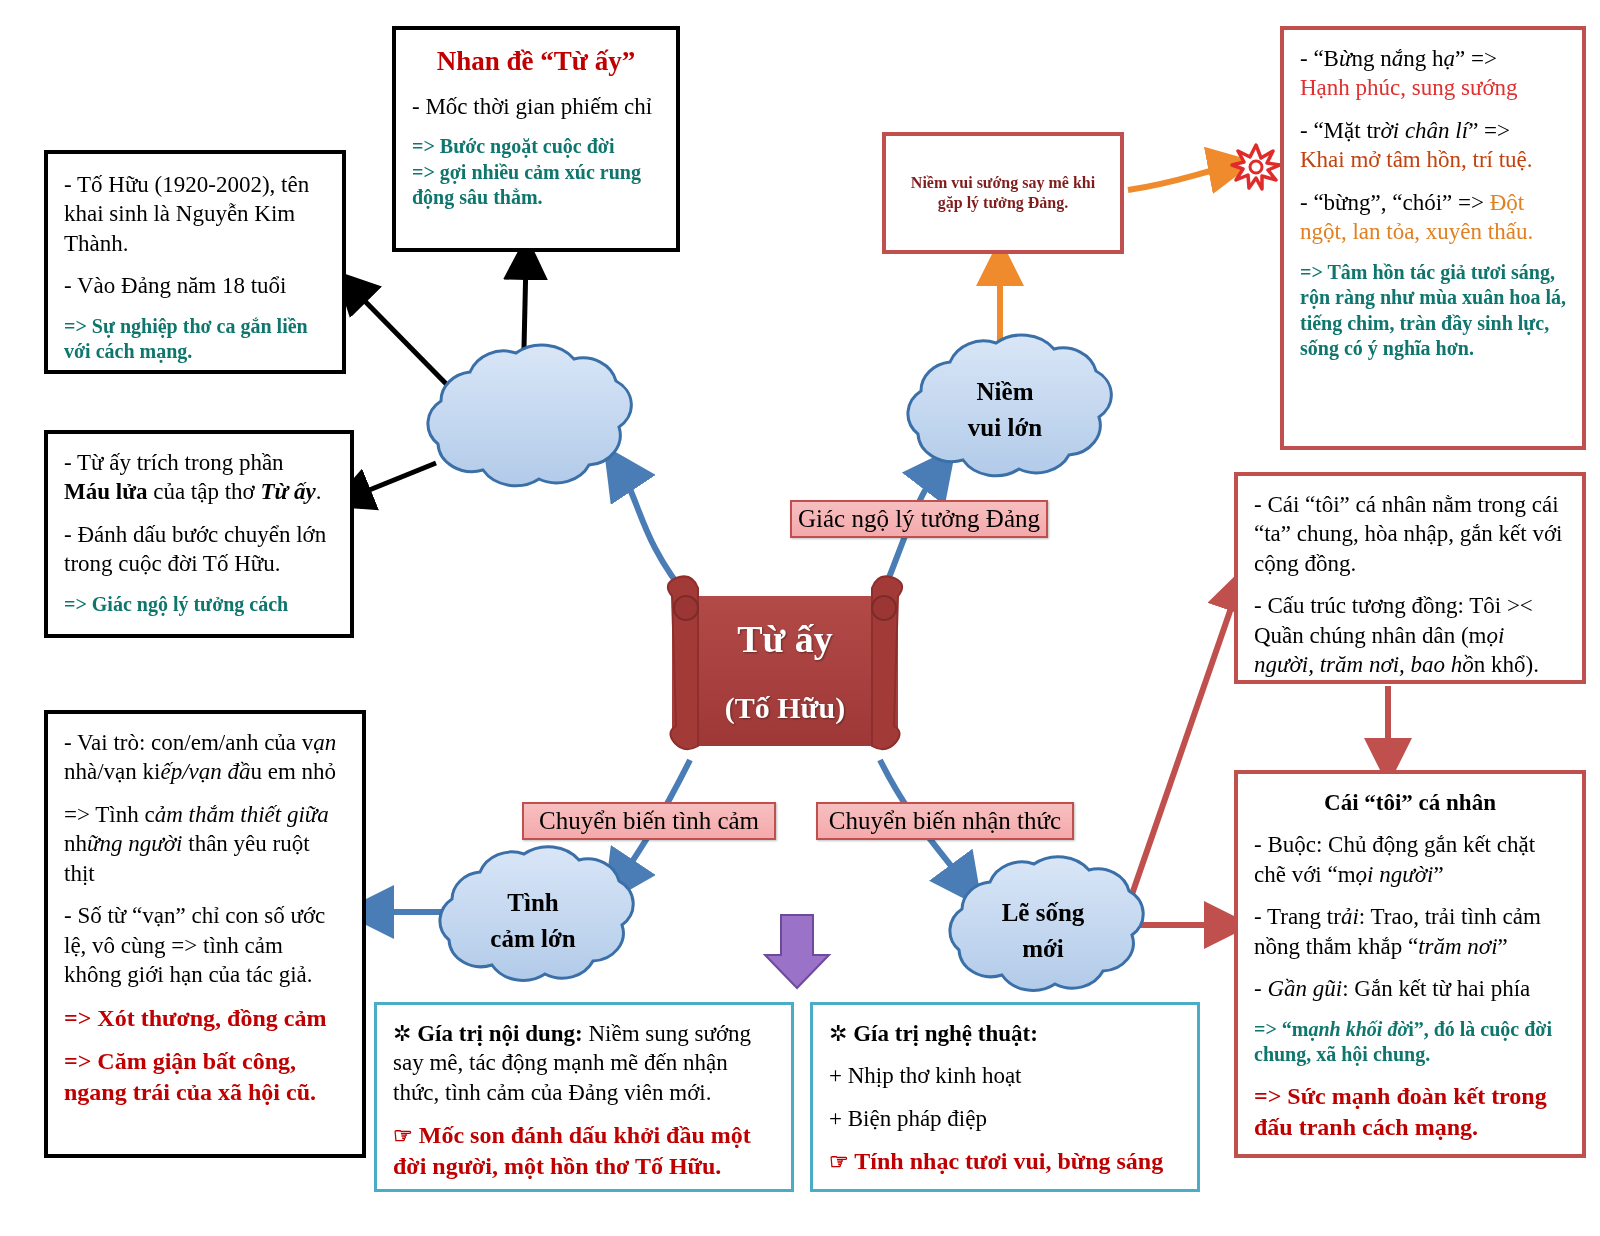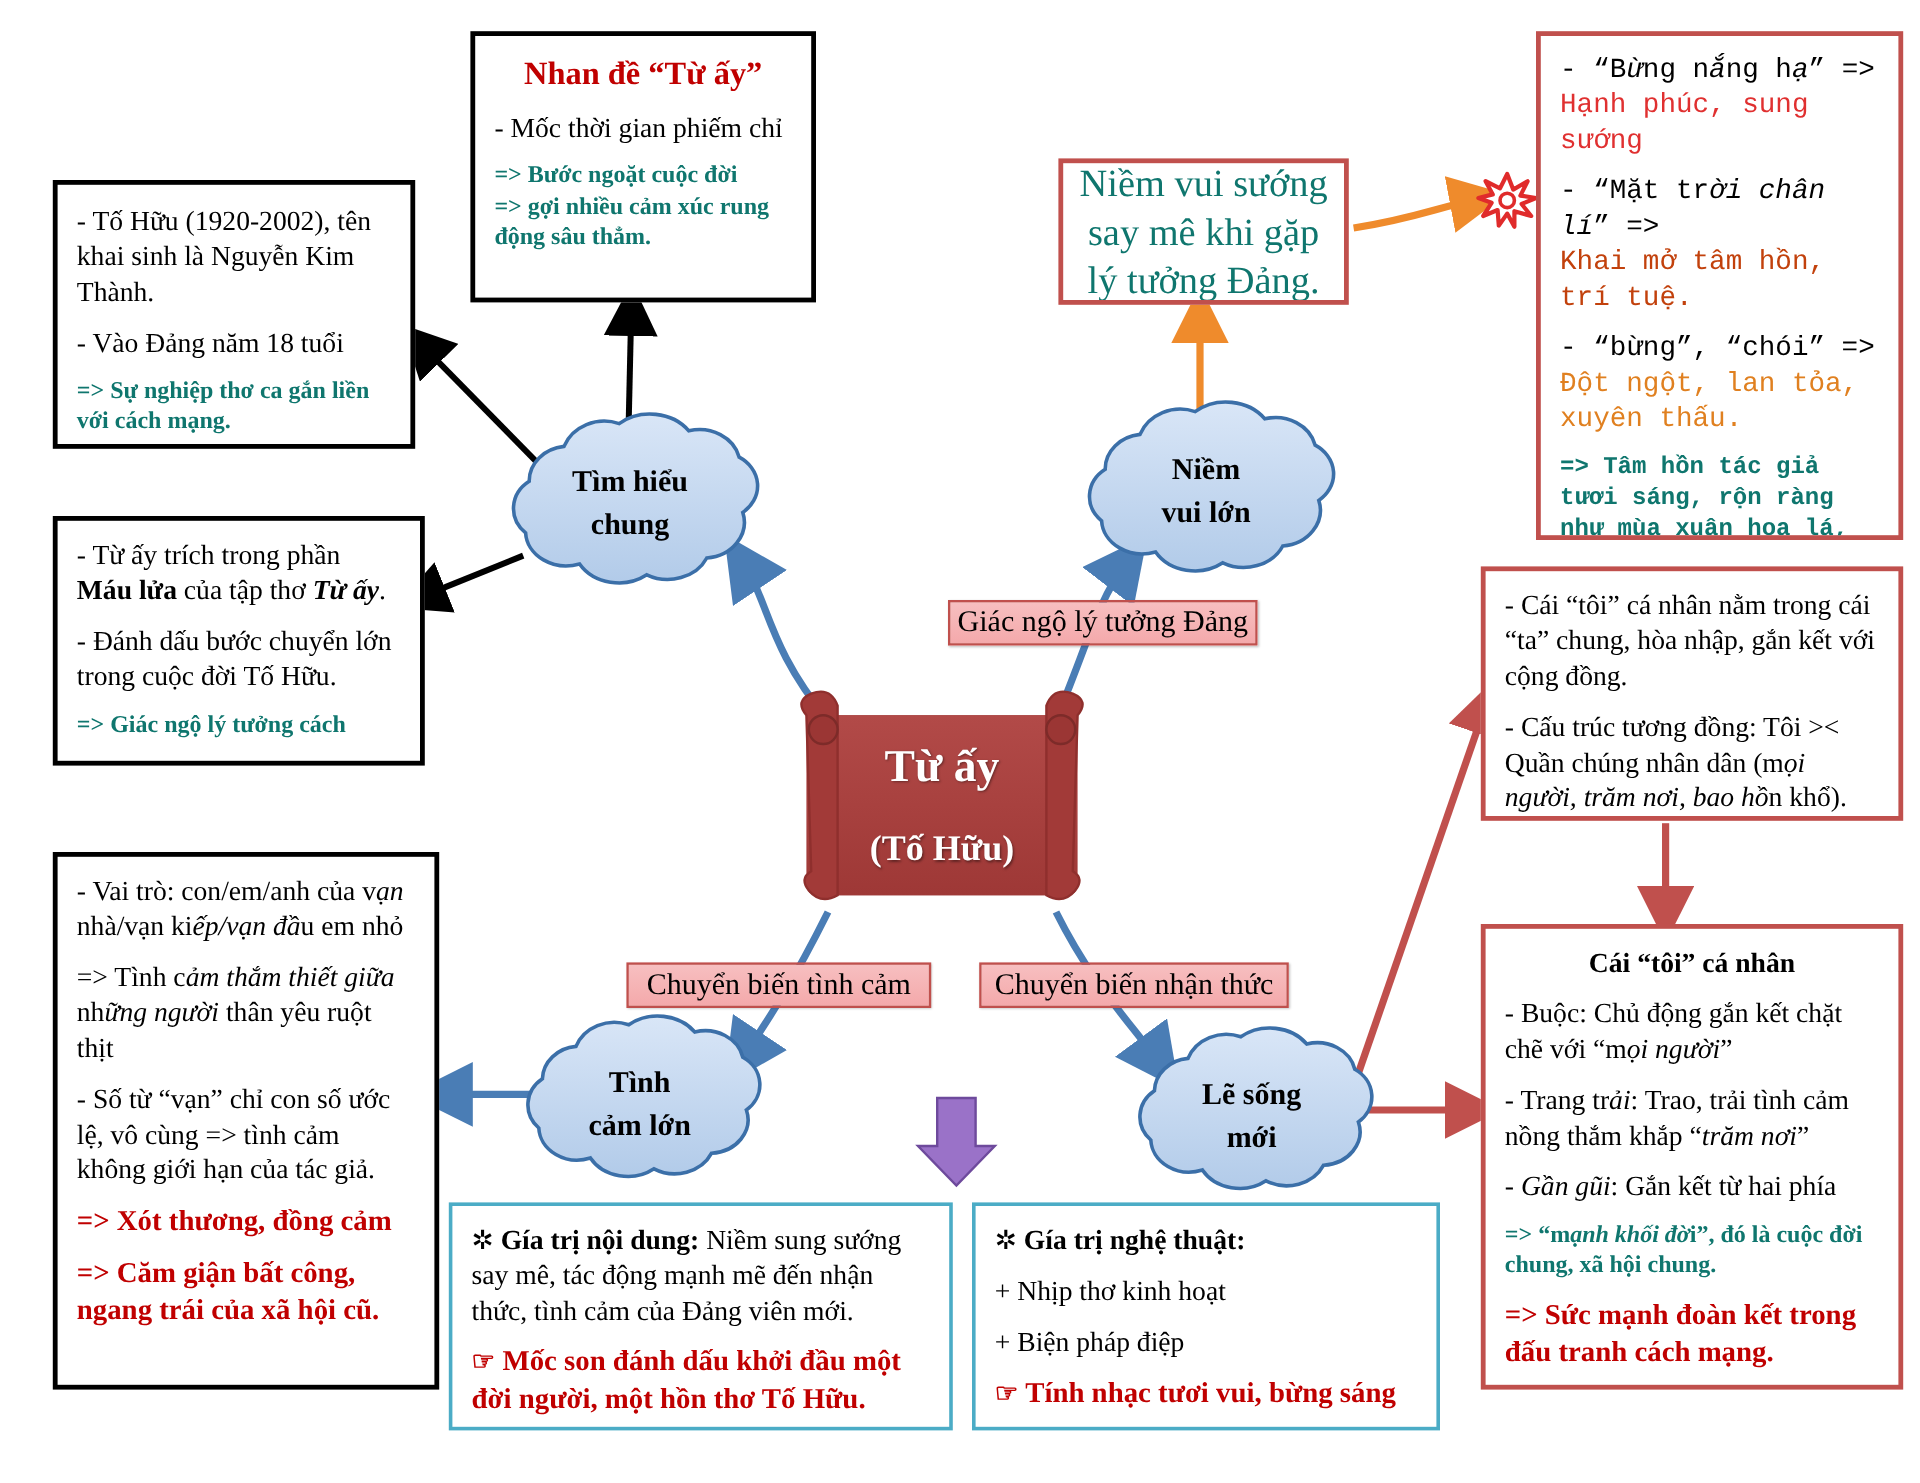--- a/index.html
+++ b/index.html
@@ -16,21 +16,21 @@
   .box.red{border:4px solid #c0504d;}
   .box.teal{border:3px solid #4bacc6;}
 
   .box p{margin:0 0 13px 0;line-height:1.28;}
   .box p:last-child{margin-bottom:0;}
 
   .t-black{color:#000000;font-size:23px;}
   .t-blue{color:#0f766e;font-weight:bold;font-size:20px;}
   .t-red{color:#c00000;font-weight:bold;font-size:24px;}
   .t-redhead{color:#c00000;font-weight:bold;font-size:27px;text-align:center;}
-  .t-green{color:#0f766e;font-weight:normal;font-size:32px;text-align:center;line-height:1.3;}
+  .t-green{color:#7f1d1d;font-weight:bold;font-size:16px;text-align:center;line-height:1.3;}
   .t-orange{color:#e08020;font-size:23px;}
   .t-greenplain{color:#c2410c;font-size:23px;}
   .t-redplain{color:#e03030;font-size:23px;}
   .t-cblack{color:#000000;font-size:23px;font-weight:bold;text-align:center;}
   i{font-style:italic;}
   b{font-weight:bold;}
 
   
   .pink-label{
     position:absolute;box-sizing:border-box;
@@ -175,26 +175,20 @@
     <g transform="translate(1256,167)">
       <path d="M0,-22 L5,-9 L17,-16 L11,-4 L24,-2 L12,3 L20,13 L6,9 L6,22 L0,11 L-7,21 L-8,8 L-20,13 L-13,2 L-24,-2 L-12,-5 L-18,-16 L-6,-10 z" fill="#ffffff" stroke="#e02b2b" stroke-width="3.5" stroke-linejoin="round"></path>
       <circle cx="0" cy="0" r="6" fill="#ffffff" stroke="#e02b2b" stroke-width="3"></circle>
     </g>
 
     <g>
       <path d="M781,915 L813,915 L813,955 L829,955 L797,988 L765,955 L781,955 z" fill="#9a72c8" stroke="#6e4a9c" stroke-width="2"></path>
     </g>
   </svg>
 
-  <div class="cloud" style="left:400px;top:340px;width:250px;height:160px;">
-    <div class="clabel">
-      <span>Tìm hiểu</span>
-      <span>chung</span>
-    </div>
-  </div>
   <div class="cloud" style="left:880px;top:330px;width:250px;height:160px;">
     <div class="clabel">
       <span>Niềm</span>
       <span>vui lớn</span>
     </div>
   </div>
   <div class="cloud" style="left:415px;top:845px;width:236px;height:152px;">
     <div class="clabel">
       <span>Tình</span>
       <span>cảm lớn</span>
@@ -248,21 +242,21 @@
     <p class="t-black"><span>=&gt; Tình c</span><i>ảm thắm thiết giữa</i><span> nh</span><i>ững người</i><span> thân yêu ruột thịt</span></p>
     <p class="t-black">- Số từ “vạn” chỉ con số ước lệ, vô cùng =&gt; tình cảm không giới hạn của tác giả.</p>
     <p class="t-red">=&gt; Xót thương, đồng cảm</p>
     <p class="t-red">=&gt; Căm giận bất công, ngang trái của xã hội cũ.</p>
   </div>
 
   <div class="box red" style="left:882px;top:132px;width:242px;height:122px;padding:14px 12px;display:flex;align-items:center;justify-content:center;">
     <p class="t-green">Niềm vui sướng say mê khi gặp lý tưởng Đảng.</p>
   </div>
 
-  <div class="box red" style="left:1280px;top:26px;width:306px;height:424px;padding:14px 16px;font-family:Liberation Mono, monospace;">
+  <div class="box red" style="left:1280px;top:26px;width:306px;height:424px;padding:14px 16px;">
     <p class="t-black"><span>- “B</span><i>ừ</i><span>ng n</span><i>ắ</i><span>ng h</span><i>ạ</i><span>” =&gt;</span><br><span class="t-redplain">Hạnh phúc, sung sướng</span></p>
     <p class="t-black"><span>- “Mặt tr</span><i>ời </i><i>chân lí</i><span>” =&gt;</span><br><span class="t-greenplain">Khai mở tâm hồn, trí tuệ.</span></p>
     <p class="t-black"><span>- “bừng”, “chói” =&gt; </span><span class="t-orange">Đột ngột, lan tỏa, xuyên thấu.</span></p>
     <p class="t-blue">=&gt; Tâm hồn tác giả tươi sáng, rộn ràng như mùa xuân hoa lá, tiếng chim, tràn đầy sinh lực, sống có ý nghĩa hơn.</p>
   </div>
 
   <div class="box red" style="left:1234px;top:472px;width:352px;height:212px;padding:14px 16px;">
     <p class="t-black">- Cái “tôi” cá nhân nằm trong cái “ta” chung, hòa nhập, gắn kết với cộng đồng.</p>
     <p class="t-black"><span>- Cấu trúc tương đồng: Tôi &gt;&lt; Quần chúng nhân dân (m</span><i>ọi</i><span> </span><i>người, trăm nơi, bao hồ</i><span>n khổ).</span></p>
   </div>

